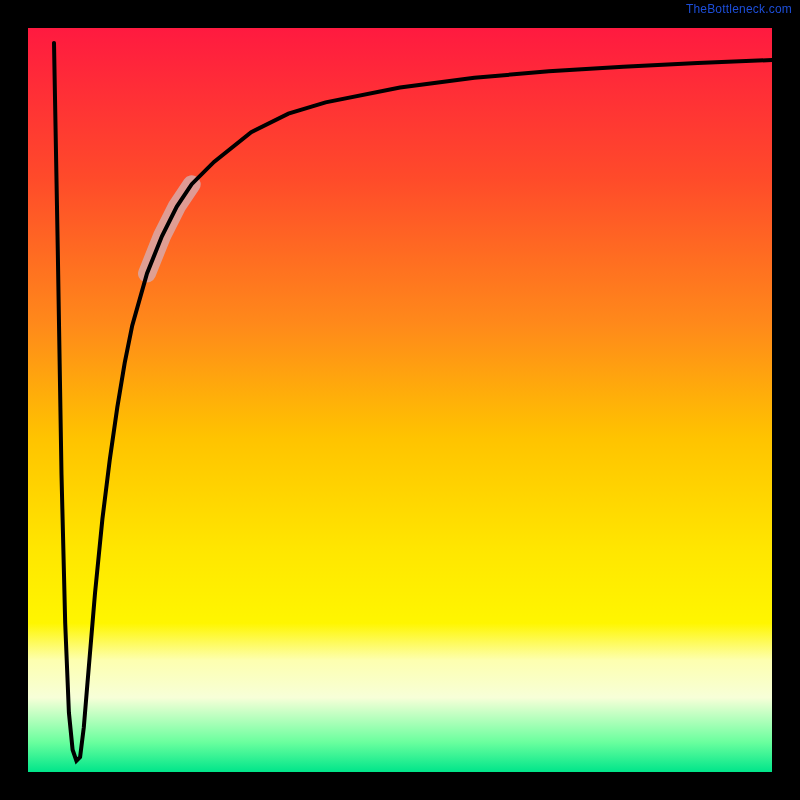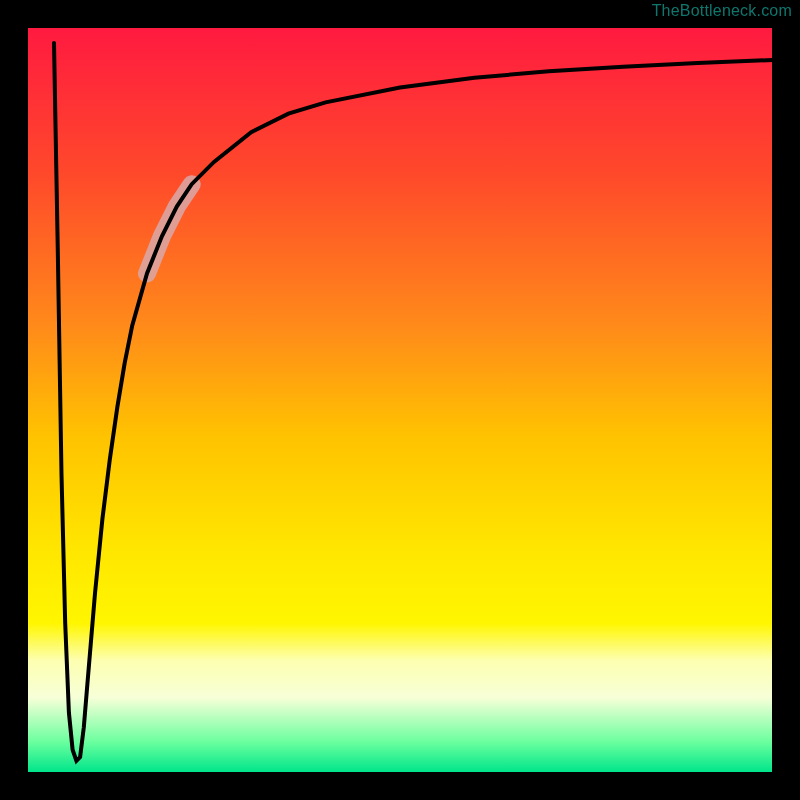--- a/index.html
+++ b/index.html
@@ -13,22 +13,22 @@
   }
   .stage {
     position: relative;
     width: 800px;
     height: 800px;
   }
   .watermark {
     position: absolute;
     top: 2px;
     right: 8px;
-    color: #0f766e;
-    font-size: 16px;
+    color: #1d4ed8;
+    font-size: 12px;
     font-weight: 400;
     letter-spacing: 0.2px;
     z-index: 20;
   }
   .border-top, .border-bottom {
     position: absolute;
     left: 0;
     width: 800px;
     height: 26px;
     background: #000;

